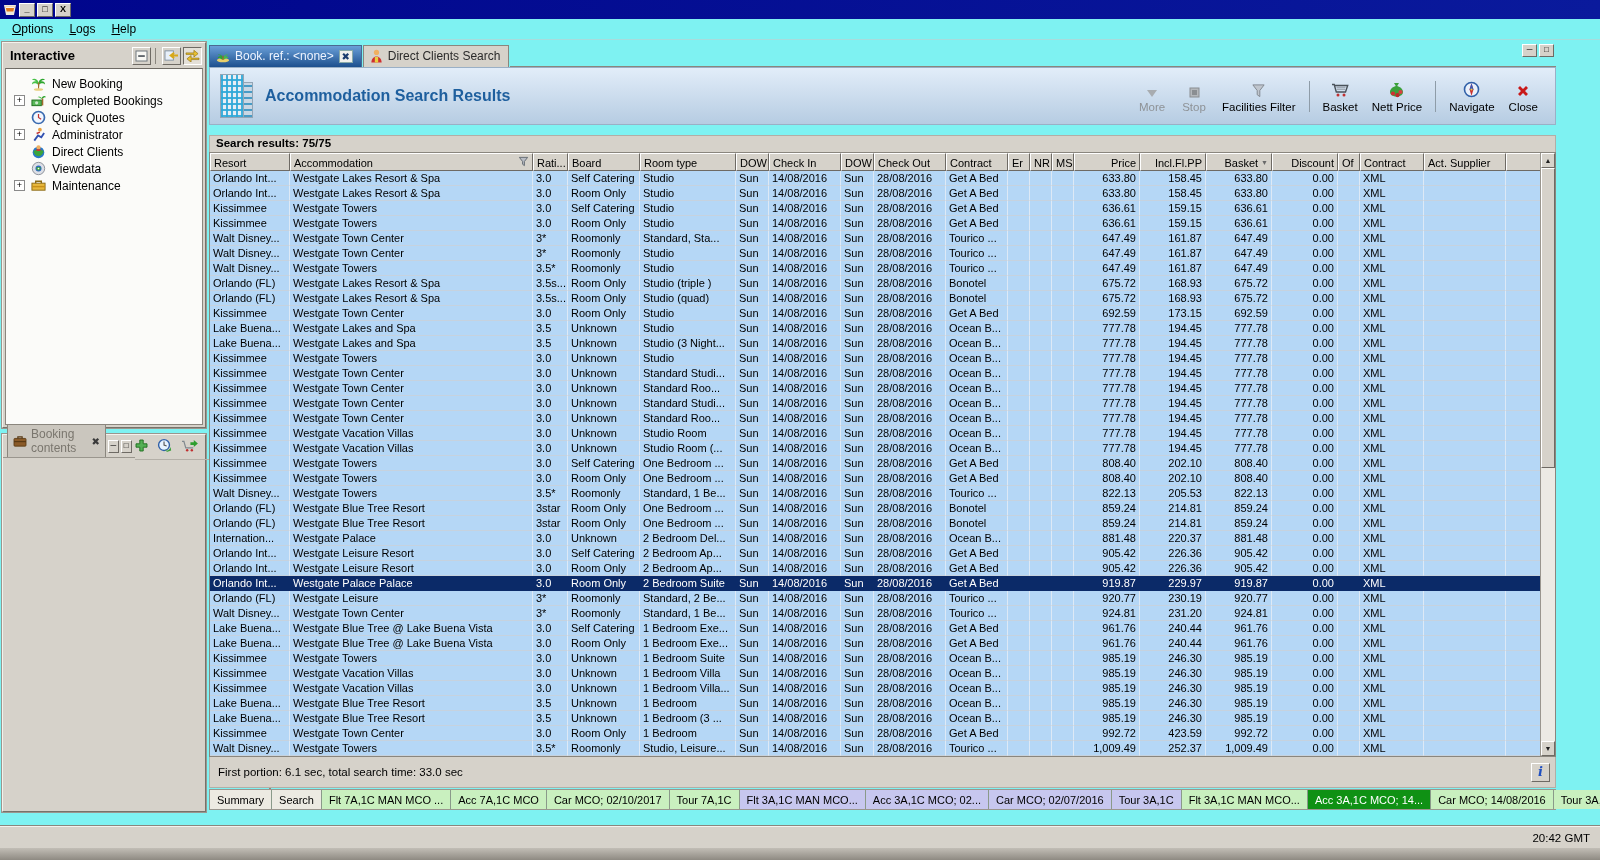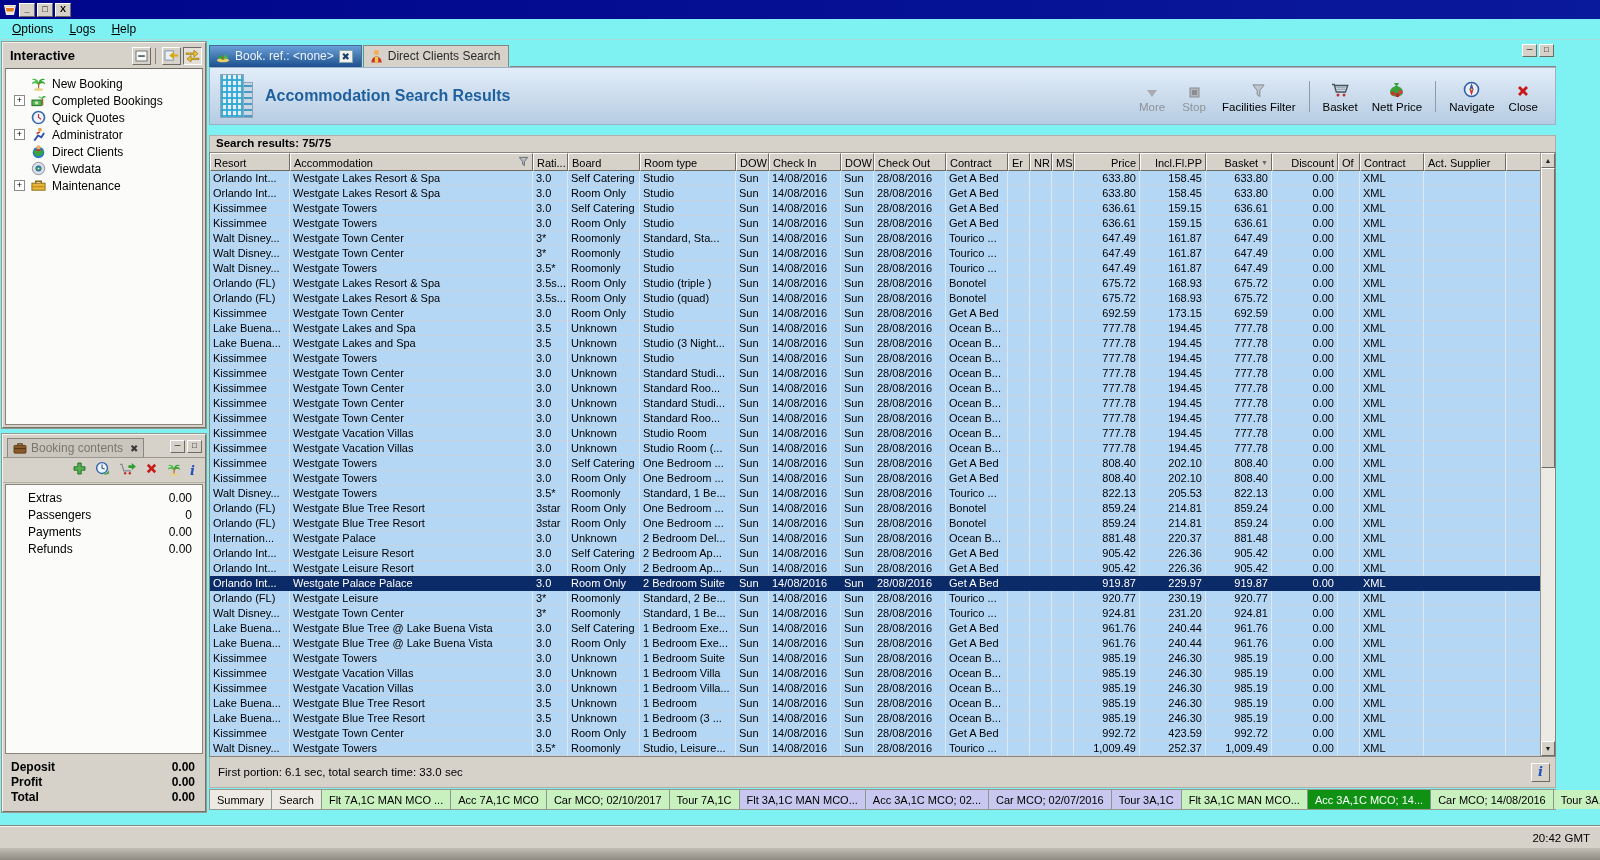--- a/index.html
+++ b/index.html
@@ -31,21 +31,21 @@
   .sq-btn { width:19px; height:18px; background:#d6d2ca; border:1px solid; border-color:#fff #6e6a64 #6e6a64 #fff; display:flex; align-items:center; justify-content:center; margin-left:2px; }
   .sq-btn.pressed { border-color:#6e6a64 #fff #fff #6e6a64; background:#e4e0d8; }
   .ip-sep { width:1px; height:16px; background:#8a867e; margin:0 4px; }
   .tree { flex:1; background:#fbfbf9; border:1px solid #8a867e; border-top-color:#6e6a64; margin:0 2px 2px 2px; padding-top:6px; overflow:hidden; }
   .tree-row { display:flex; align-items:center; height:17px; padding-left:8px; }
   .plusbox { width:11px; height:11px; border:1px solid #8a8a8a; background:#fff; font-size:9px; line-height:9px; text-align:center; color:#000; margin-right:6px; flex:0 0 auto; }
   .tree-row .ico { margin-right:6px; }
   .tree-label { white-space:nowrap; }
 
   
-  .booking-panel { margin-top:6px; flex:1; display:flex; flex-direction:column; margin-bottom:14px; }
+  .booking-panel { margin-top:6px; flex:1; display:flex; flex-direction:row; margin-bottom:14px; }
   .bp-tabrow { height:23px; display:flex; align-items:flex-end; padding:2px 3px 0 4px; border-bottom:1px solid #9a968e; }
   .bp-tab { display:flex; align-items:center; gap:4px; background:#cac6be; border:1px solid #8a867e; border-bottom:none; padding:2px 5px; color:#7a766e; }
   .bp-tab-close { color:#3a3a3a; font-weight:bold; font-size:10px; margin-left:3px; }
   .bp-spacer { flex:1; }
   .bp-btn { width:15px; height:13px; background:#d6d2ca; border:1px solid; border-color:#fff #6e6a64 #6e6a64 #fff; font-size:8px; line-height:10px; text-align:center; margin:0 0 4px 2px; }
   .bp-toolbar { height:25px; display:flex; align-items:center; justify-content:flex-end; gap:9px; padding-right:10px; border-bottom:1px solid #b4b0a8; }
   .bp-list { flex:1; background:#fbfbf9; border:1px solid #8a867e; margin:1px 2px; padding-top:4px; overflow:hidden; }
   .bp-row { display:flex; height:17px; align-items:center; padding:0 10px 0 22px; }
   .bp-row .lbl { flex:1; }
   .bp-totals { padding:5px 10px 6px 8px; }

